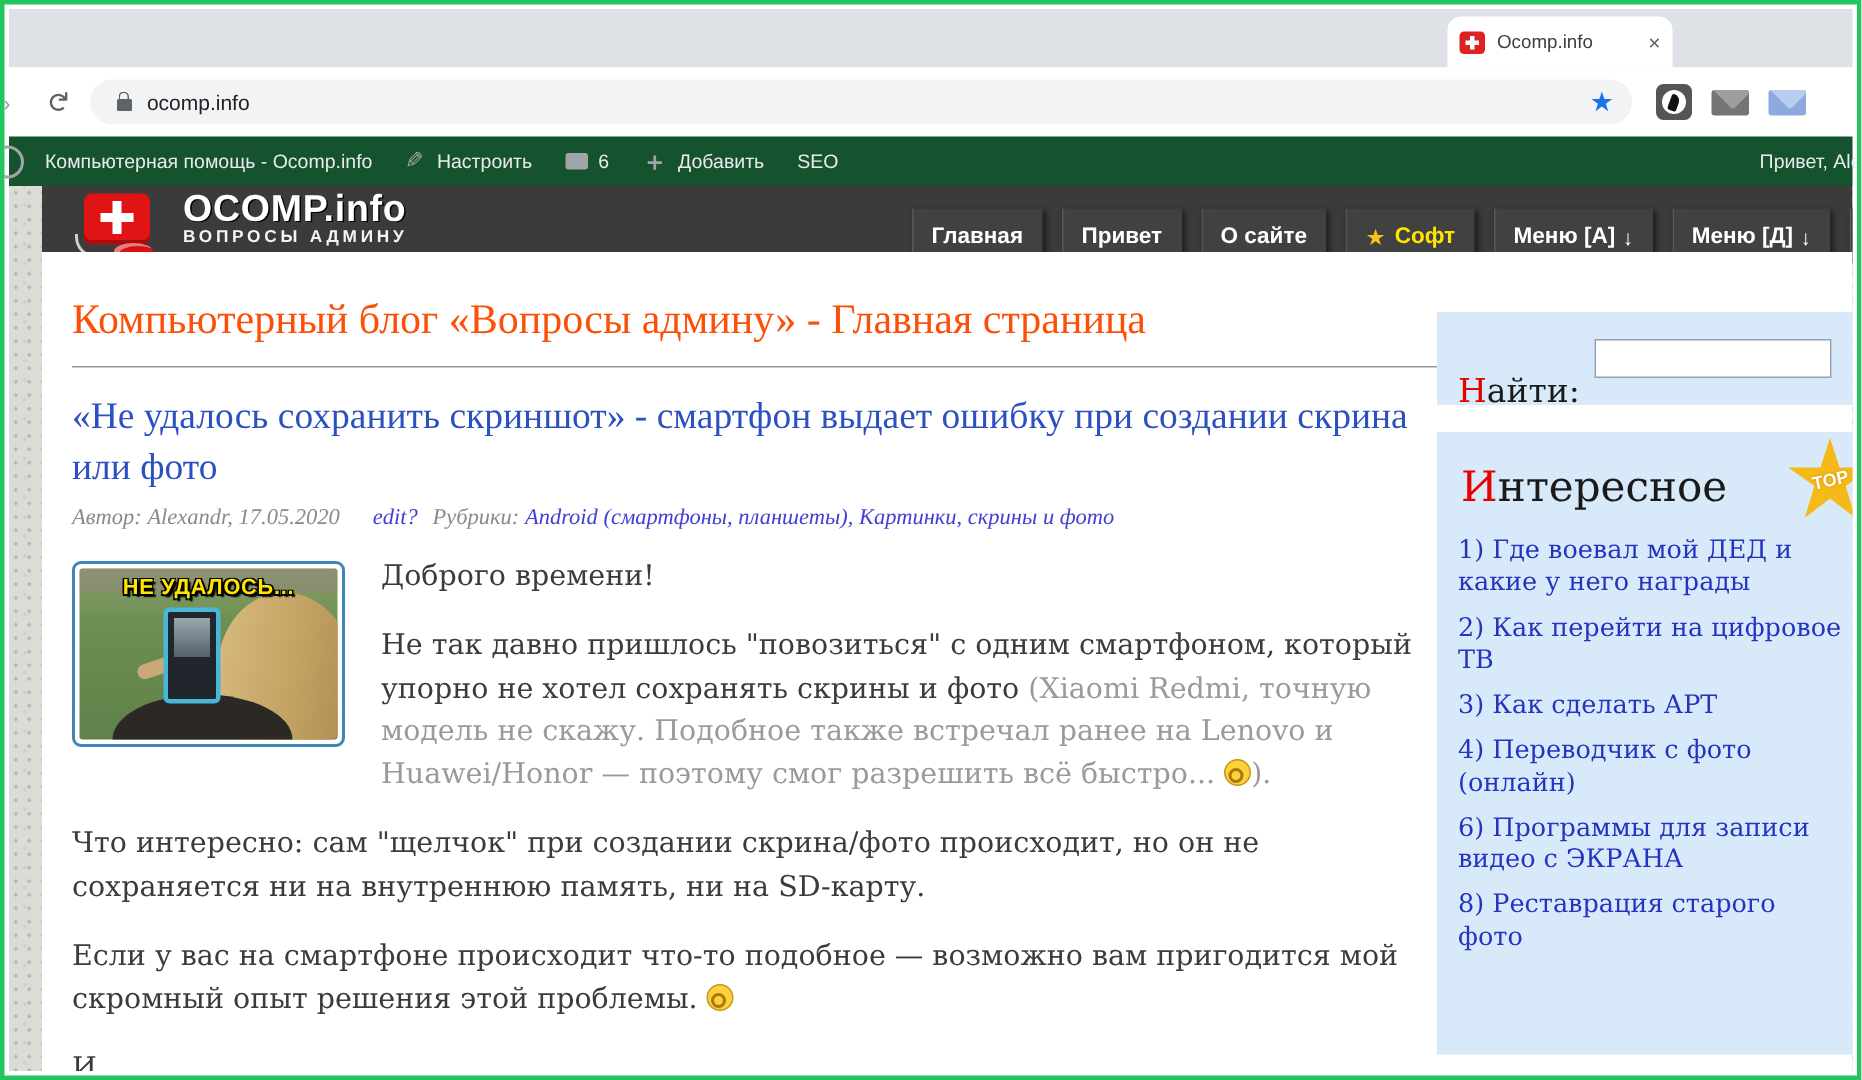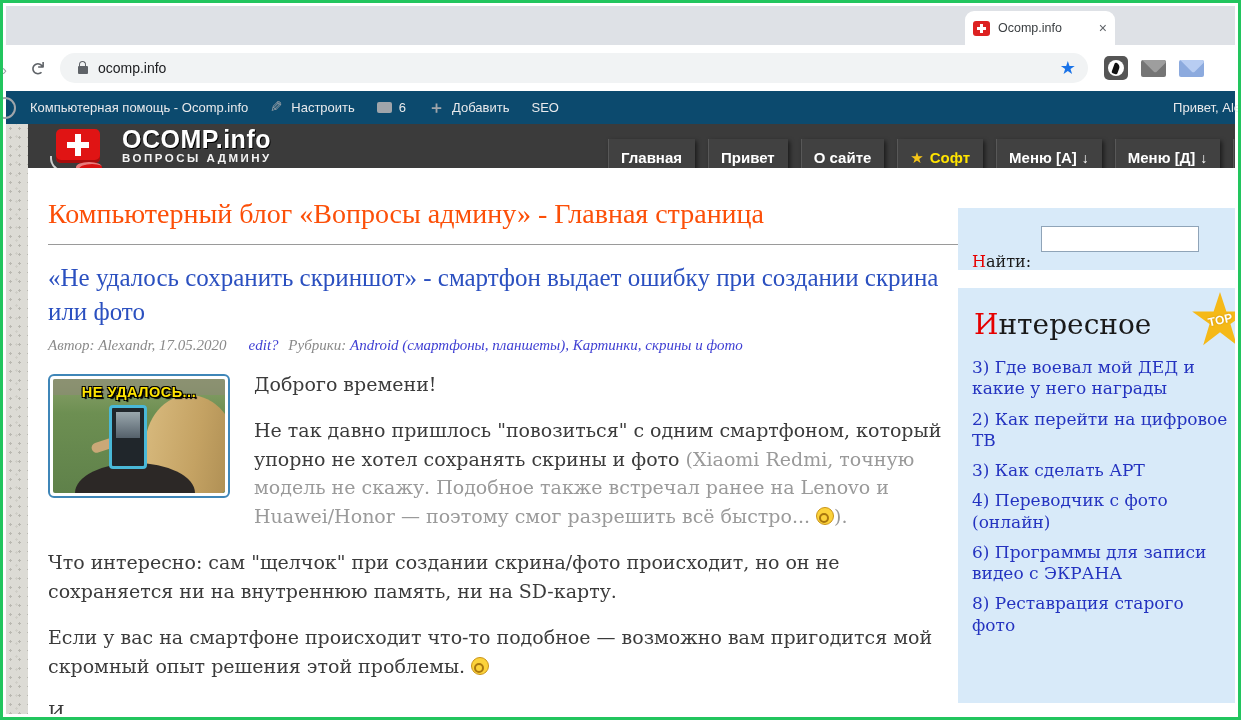--- a/index.html
+++ b/index.html
@@ -28,21 +28,21 @@
   .extrow{display:flex;align-items:center;gap:13px;margin-left:16px;}
   .ext1{width:24px;height:24px;background:#555;border-radius:5px;position:relative;}
   .ext1::before{content:"";position:absolute;left:4px;top:4px;width:16px;height:16px;background:#fff;border-radius:50%;}
   .ext1::after{content:"";position:absolute;left:9px;top:7px;width:6px;height:11px;background:#111;border-radius:2px 6px 2px 2px;transform:rotate(20deg);}
   .env{width:25px;height:17px;border-radius:2px;position:relative;overflow:hidden;}
   .env::before{content:"";position:absolute;left:2px;top:-8px;width:21px;height:16px;transform:rotate(45deg);border-radius:2px;}
   .env.dark{background:#757575;}.env.dark::before{background:#9e9e9e;}
   .env.blue{background:#8caade;}.env.blue::before{background:#b8cdf2;}
 
   
-  .adminbar{position:absolute;left:3px;right:3px;top:88px;height:33px;background:#0c4a6e;display:flex;align-items:center;
+  .adminbar{position:absolute;left:3px;right:3px;top:88px;height:33px;background:#14532d;display:flex;align-items:center;
             color:#e9eaec;font-size:13px;}
   .ab-item{display:flex;align-items:center;gap:7px;margin-right:22px;cursor:pointer;}
   .wplogo{width:18px;height:18px;border:2px solid #a0a5aa;border-radius:50%;margin-left:-12px;margin-right:14px;flex:0 0 auto;}
   .brush{width:14px;height:14px;position:relative;}
   .brush::before{content:"✎";color:#a0a5aa;font-size:15px;position:absolute;top:-3px;left:0;transform:scaleX(-1);}
   .bubble{width:15px;height:11px;background:#a0a5aa;border-radius:2px;position:relative;}
   .bubble::after{content:"";position:absolute;left:3px;bottom:-4px;border:4px solid transparent;border-top-color:#a0a5aa;border-left-width:2px;border-right-width:2px;}
   .plus{color:#a0a5aa;font-size:17px;font-weight:bold;}
   .ab-greet{margin-left:auto;margin-right:-6px;white-space:nowrap;}
 
@@ -99,21 +99,21 @@
                 text-shadow:-1px -1px 0 #000,1px -1px 0 #000,-1px 1px 0 #000,1px 1px 0 #000,2px 2px 1px #000;}
   .okhand{display:inline-block;width:16px;height:16px;background:#fcd23a;border:1px solid #c9941a;border-radius:50%;
           vertical-align:-2px;position:relative;}
   .okhand::before{content:"";position:absolute;left:2px;top:5px;width:6px;height:6px;border:2px solid #a9770e;border-radius:50%;}
 
   
   .sidebar{position:absolute;right:0;width:277px;top:40px;}
   .sbox{background:#d8eaf9;margin-bottom:18px;position:relative;font-family:"DejaVu Serif","Liberation Serif",serif;}
   .searchbox{height:62px;display:flex;align-items:center;padding:0 10px 0 14px;box-sizing:border-box;}
   .firstletter{color:#e60000;}
-  .searchlabel{font-size:16px;color:#1a1a1a;margin-right:10px;white-space:nowrap;margin-top:45px;}
+  .searchlabel{font-size:22px;color:#1a1a1a;margin-right:10px;white-space:nowrap;margin-top:45px;}
   .searchinput{width:148px;height:24px;border:1px solid #8fa4b8;background:#fff;outline:none;font-size:14px;padding:0 4px;}
   .interbox{min-height:415px;padding:14px 4px 16px 14px;box-sizing:border-box;}
   .intertitle{font-size:28px;color:#1a1a1a;margin:6px 0 16px 2px;}
   .topstar{position:absolute;right:-14px;top:4px;width:58px;height:56px;
            clip-path:polygon(50% 0%,61% 35%,98% 35%,68% 57%,79% 95%,50% 72%,21% 95%,32% 57%,2% 35%,39% 35%);
            background:#f5b918;display:flex;align-items:center;justify-content:center;}
   .topstar span{color:#fff;font-family:"Liberation Sans",sans-serif;font-weight:bold;font-size:12px;transform:rotate(-12deg);
                 text-shadow:0 0 2px #c98d00;}
   .s-link{font-size:17px;color:#2433c0;line-height:1.25;margin-bottom:9px;cursor:pointer;}
 </style>
@@ -232,21 +232,21 @@
       <div class="sidebar">
         <div class="sbox searchbox">
           <span class="searchlabel"><span class="firstletter">Н</span><span>айти:</span></span>
           <input class="searchinput" type="text" value="" style="">
         </div>
         <div class="sbox interbox">
           <div class="topstar">
               <span>TOP</span>
             </div>
           <div class="intertitle"><span class="firstletter">И</span><span>нтересное</span></div>
-          <div class="s-link">3) Где воевал мой ДЕД и какие у него награды</div>
+          <div class="s-link">1) Где воевал мой ДЕД и какие у него награды</div>
           <div class="s-link">2) Как перейти на цифровое ТВ</div>
           <div class="s-link">3) Как сделать АРТ</div>
           <div class="s-link">4) Переводчик с фото (онлайн)</div>
           <div class="s-link">6) Программы для записи видео с ЭКРАНА</div>
           <div class="s-link">8) Реставрация старого фото</div>
 
         </div>
       </div>
 
     </div>

